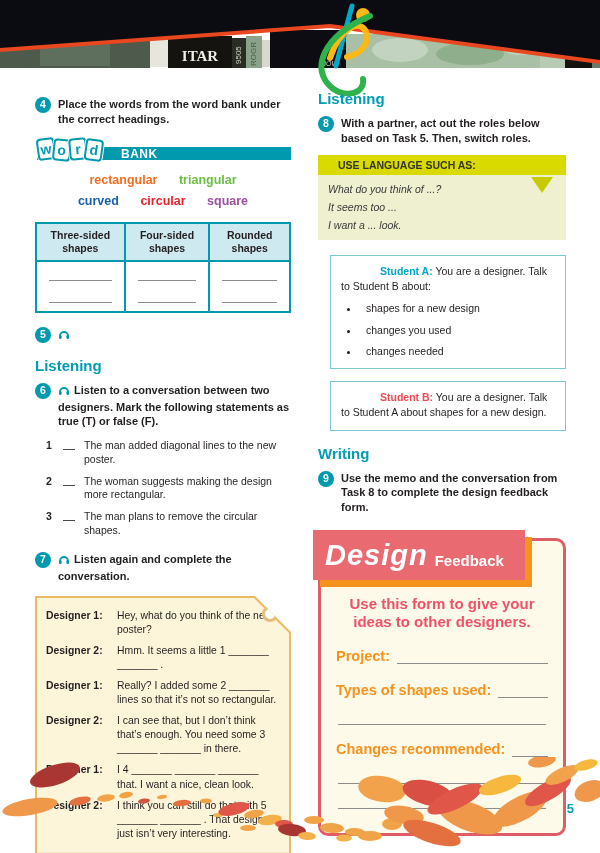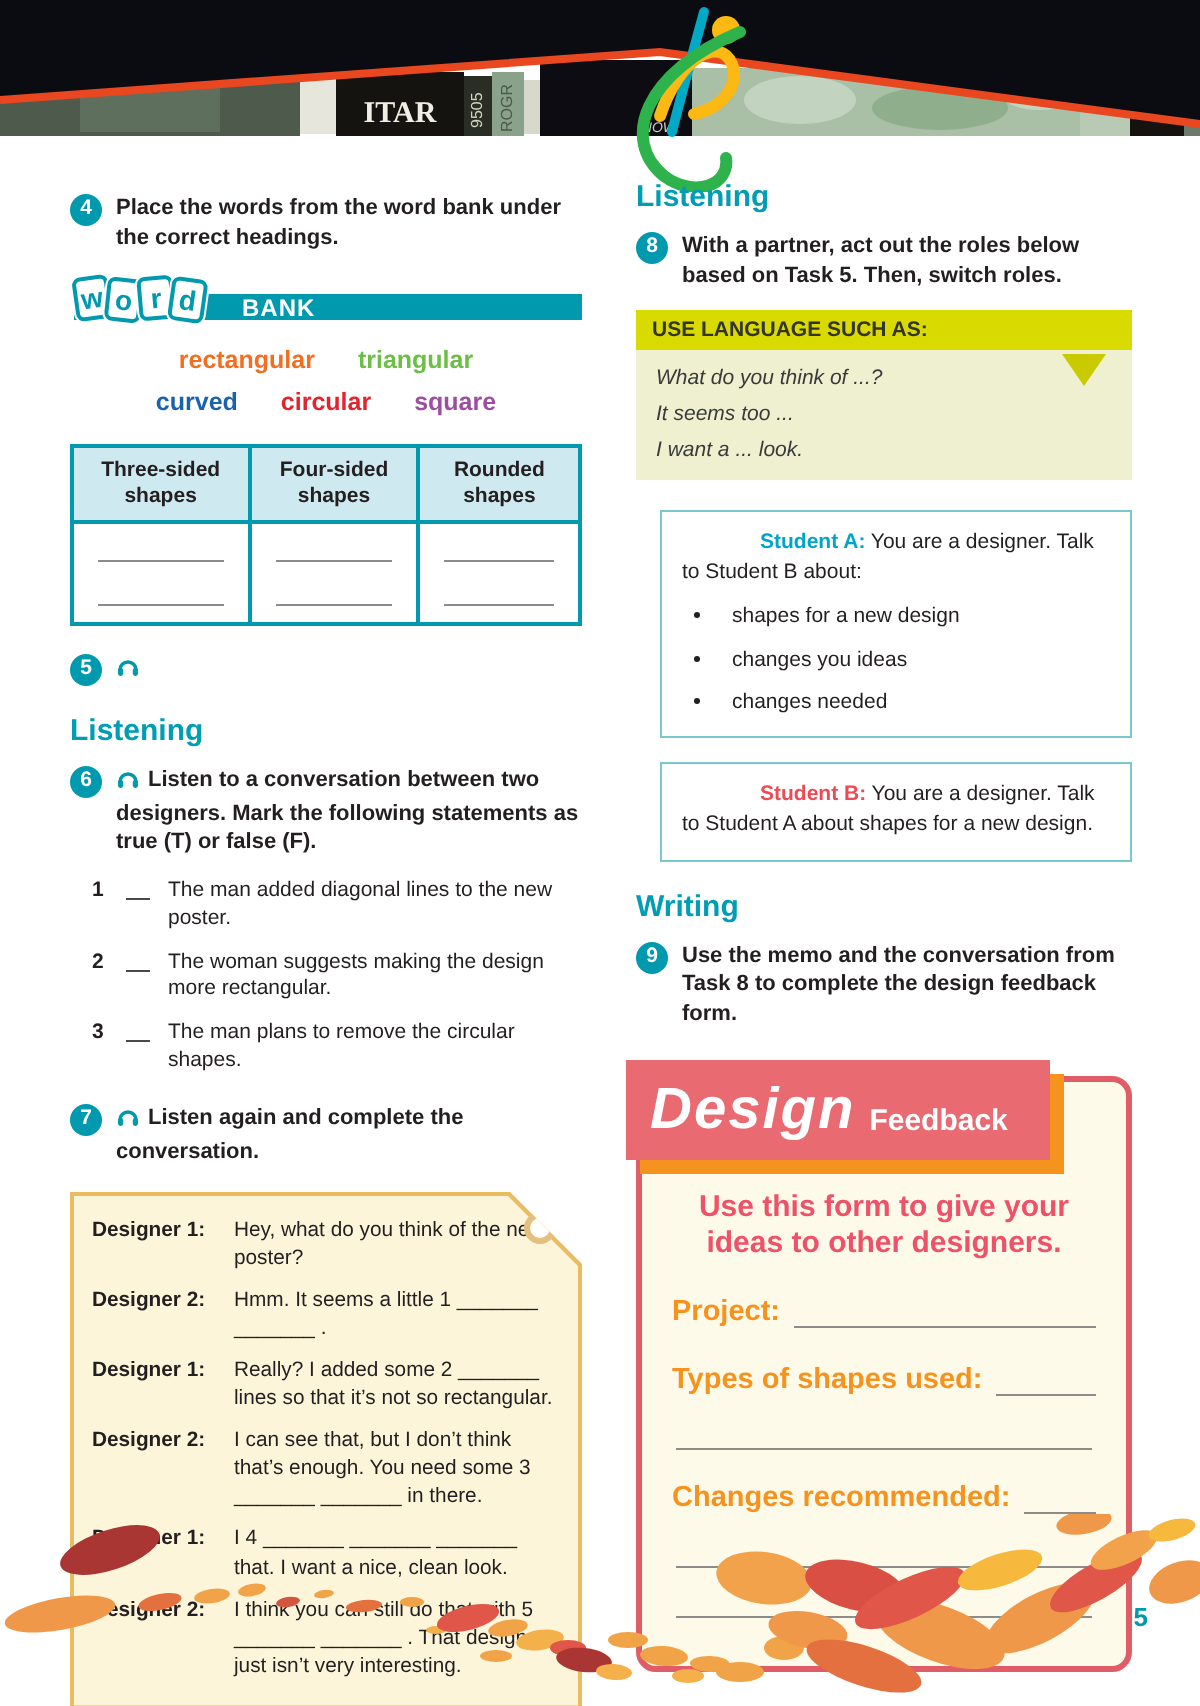--- a/index.html
+++ b/index.html
@@ -51,21 +51,21 @@
                 clip-path:polygon(0 0, calc(100% - 36px) 0, 100% 36px, 100% 100%, 0 100%); padding:2px; }
   .note-inner { background:#fdf5da; clip-path:polygon(0 0, calc(100% - 35px) 0, 100% 35px, 100% 100%, 0 100%);
                 padding:11px 8px 12px 9px; }
   .note-hole { position:absolute; top:10px; right:13px; width:16px; height:16px; border-radius:50%;
                background:#fff; border:3px solid #e3c07d; z-index:2; }
   .convo-row { display:grid; grid-template-columns:64px 1fr; column-gap:7px; font-size:10.4px; line-height:1.35; margin-bottom:7px; }
   .convo-row:last-child { margin-bottom:0; }
   .convo-speaker { font-weight:bold; white-space:nowrap; }
   
   .ul-box { position:relative; background:#eef0d0; margin:3px 0 15px 0; }
-  .ul-header { background:#d8da00; color:#33342c; font-weight:bold; font-size:10.5px; padding:4px 8px; }
+  .ul-header { background:#d8da00; color:#33342c; font-weight:bold; font-size:10.5px; padding:4px 20px; }
   .ul-body { padding:8px 10px 9px; font-style:italic; font-size:10.5px; color:#3a3a3a; }
   .ul-body div { margin:0 0 6px; } .ul-body div:last-child{ margin-bottom:0; }
   .ul-tri { position:absolute; top:22px; right:13px; width:0; height:0;
             border-left:11px solid transparent; border-right:11px solid transparent; border-top:16px solid #c9cb00; }
   
   .student-box { border:1.7px solid #7ac7d2; background:#fff; margin:0 0 12px 12px; padding:8px 10px 9px;
                  font-size:10.5px; line-height:1.45; }
   .student-label { font-weight:bold;margin-left:39px; }
   .student-box ul { margin:7px 0 0 4px; padding-left:15px; }
   .student-box li { margin:0 0 6px; padding-left:6px; } .student-box li:last-child{ margin-bottom:0; }
@@ -279,21 +279,21 @@
       <div>What do you think of ...?</div>
       <div>It seems too ...</div>
       <div>I want a ... look.</div>
     </div>
   </div>
 
   <div class="student-box">
     <span class="student-label" style="color: rgb(0, 166, 201);">Student A:</span><span> You are a designer. Talk to Student B about:</span>
     <ul>
       <li>shapes for a new design</li>
-      <li>changes you ideas</li>
+      <li>changes you used</li>
       <li>changes needed</li>
     </ul>
   </div>
 
   <div class="student-box">
     <span class="student-label" style="color: rgb(238, 74, 83);">Student B:</span><span> You are a designer. Talk to Student A about shapes for a new design.</span>
   </div>
 
   <div class="section-heading">Writing</div>
 

